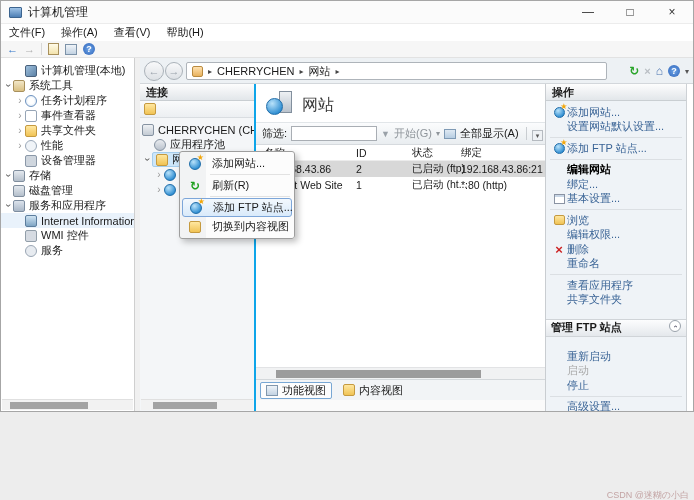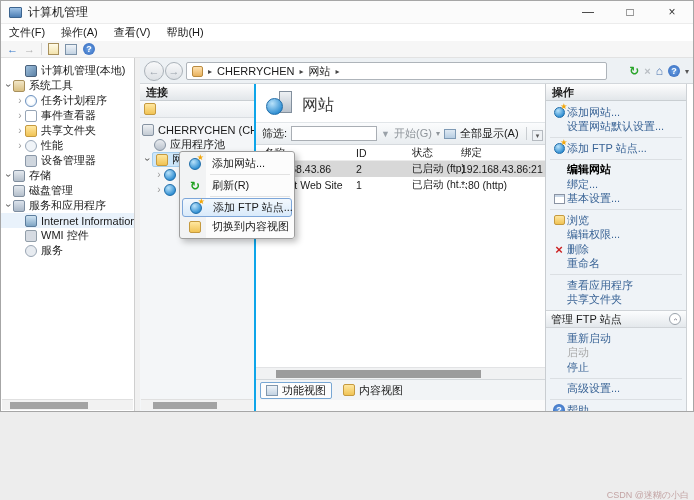--- a/index.html
+++ b/index.html
@@ -109,21 +109,21 @@
   
   .actions{position:absolute;top:26px;left:406px;width:141px;bottom:0;background:#eff3f7;border-right:1px solid #cdd1d5;overflow:hidden}
   .acts{padding-top:4px}
   .act{height:14.5px;display:flex;align-items:center;padding-left:5px}
   .aic{width:16px;height:12px;flex:none;display:flex;align-items:center;justify-content:center}
   .aic .ic{margin-right:0;width:11px;height:11px}
   .alabel{color:#3a6496;white-space:nowrap}
   .act.hdr .alabel{color:#000;font-weight:700}
   .act.dis .alabel{color:#a8a8a8}
   .adiv{height:1px;background:#dbdfe3;margin:3px 4px}
-  .ftphdr{height:18px;background:linear-gradient(#fcfdfe,#e4e8ec);border-top:1px solid #d0d4d8;border-bottom:1px solid #d0d4d8;display:flex;align-items:center;padding:0 5px;font-weight:400;margin:3px 0}
+  .ftphdr{height:18px;background:linear-gradient(#fcfdfe,#e4e8ec);border-top:1px solid #d0d4d8;border-bottom:1px solid #d0d4d8;display:flex;align-items:flex-start;padding:0 5px;font-weight:700;margin:12px 0}
   .chev{margin-left:auto;width:12px;height:12px;border-radius:50%;border:1px solid #9aa2ab;background:#fff;color:#667;font-size:8px;display:flex;align-items:center;justify-content:center}
   .chev span{transform:rotate(-90deg);display:block}
   .gx-refresh{color:#1fa11f;font-weight:700;font-size:12px}
   .gx-delete{color:#cc2222;font-weight:800;font-size:13px}
   .ic-basic{width:11px;height:10px;background:#fff;border:1px solid #8a93a3;box-shadow:inset 0 2px #c8d6e6}
 
   
   .cmenu{position:absolute;left:178px;top:150px;width:116px;background:linear-gradient(90deg,#f2f3f4 26px,#fcfcfc 26px);border:1px solid #9e9e9e;border-radius:3px;box-shadow:3px 3px 6px rgba(0,0,0,.25);z-index:60;padding:2px}
   .citem{position:relative;height:19px;display:flex;align-items:center;font-size:11px}
   .cic{width:26px;display:flex;align-items:center;justify-content:center;flex:none}

